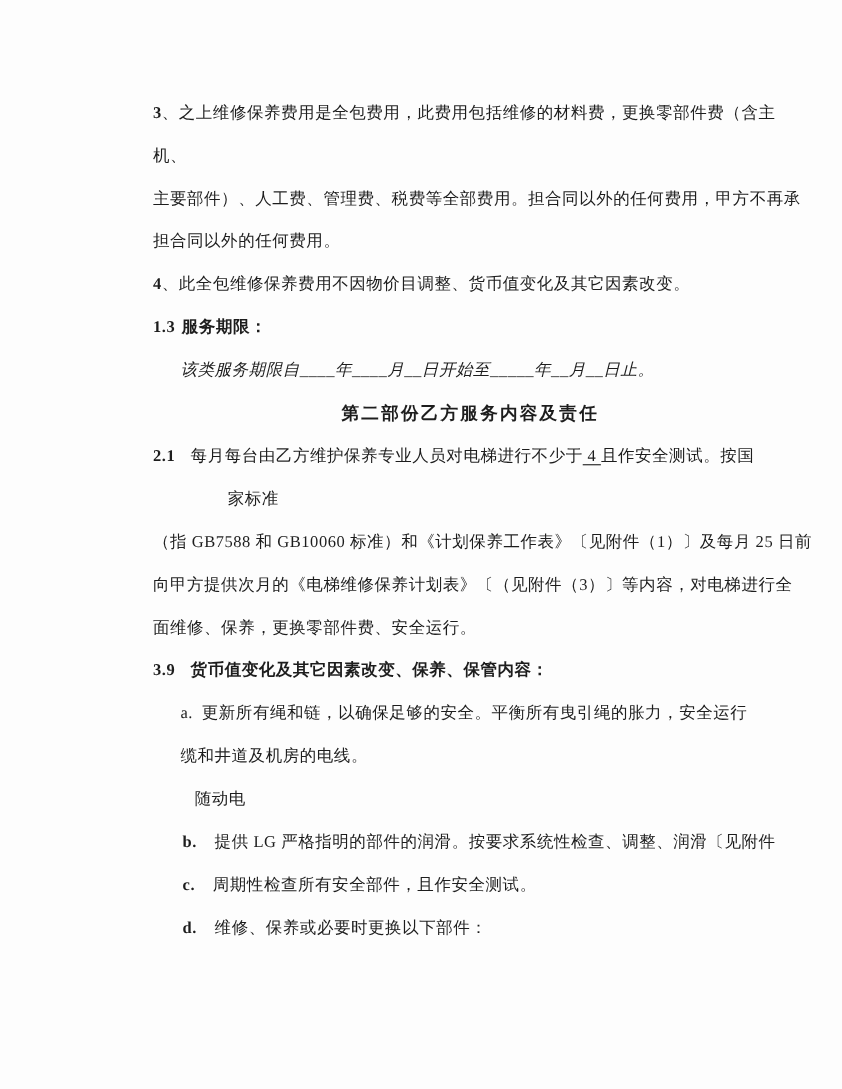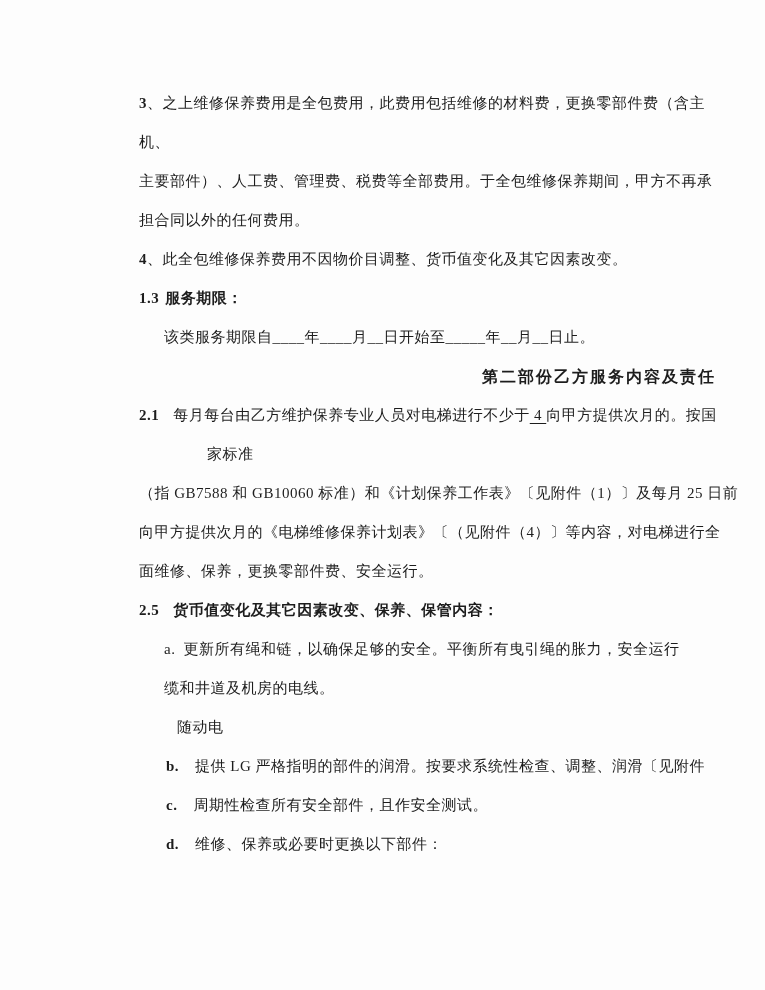--- a/index.html
+++ b/index.html
@@ -22,47 +22,47 @@
     background:var(--page-bg);
     margin-left:34px;
   }
   .line{
     line-height:39px;
     font-size:15px;
     letter-spacing:0.5px;
     white-space:nowrap;
   }
   .line span{white-space:pre;}
-  .center{text-align:right;font-size:16px;letter-spacing:2px;}
-  .ind-1{padding-left:25px;}
+  .center{text-align:center;font-size:16px;letter-spacing:2px;}
+  .ind-1{padding-left:25px;font-style:italic;}
   .ind-a{padding-left:25px;}
   .ind-sui{padding-left:38px;}
   .ind-b{padding-left:27px;}
-  .ind-jia{padding-left:68px;}
+  .ind-jia{padding-left:68px;font-family:Liberation Mono, monospace;}
   .ind-3{padding-left:67px;}
   .seg-b{font-weight:bold;}
   .seg-u{text-decoration:underline;text-underline-offset:3px;}
 </style>
 </head>
 <body>
 
 <div class="page">
   <div class="line"><span class="seg-b">3</span><span>、之上维修保养费用是全包费用，此费用包括维修的材料费，更换零部件费（含主</span></div>
   <div class="line"><span>机、</span></div>
-  <div class="line"><span>主要部件）、人工费、管理费、税费等全部费用。于全包维修保养期间，甲方不再承</span></div>
+  <div class="line"><span>主要部件）、人工费、管理费、税费等全部费用。担合同以外的任何费用，甲方不再承</span></div>
   <div class="line"><span>担合同以外的任何费用。</span></div>
   <div class="line"><span class="seg-b">4</span><span>、此全包维修保养费用不因物价目调整、货币值变化及其它因素改变。</span></div>
   <div class="line"><span class="seg-b" style="margin-right: 6px;">1.3</span><span class="seg-b">服务期限：</span></div>
   <div class="line ind-1"><span>该类服务期限自____年____月__日开始至_____年__月__日止。</span></div>
   <div class="line center"><span class="seg-b">第二部份乙方服务内容及责任</span></div>
-  <div class="line"><span class="seg-b" style="margin-right: 14px;">2.1</span><span>每月每台由乙方维护保养专业人员对电梯进行不少于</span><span class="seg-u"> 4 </span><span>向甲方提供次月的。按国</span></div>
+  <div class="line"><span class="seg-b" style="margin-right: 14px;">2.1</span><span>每月每台由乙方维护保养专业人员对电梯进行不少于</span><span class="seg-u"> 4 </span><span>且作安全测试。按国</span></div>
   <div class="line ind-jia"><span>家标准</span></div>
   <div class="line"><span>（指 GB7588 和 GB10060 标准）和《计划保养工作表》〔见附件（1）〕及每月 25 日前</span></div>
-  <div class="line"><span>向甲方提供次月的《电梯维修保养计划表》〔（见附件（4）〕等内容，对电梯进行全</span></div>
+  <div class="line"><span>向甲方提供次月的《电梯维修保养计划表》〔（见附件（3）〕等内容，对电梯进行全</span></div>
   <div class="line"><span>面维修、保养，更换零部件费、安全运行。</span></div>
-  <div class="line"><span class="seg-b" style="margin-right: 14px;">2.5</span><span class="seg-b">货币值变化及其它因素改变、保养、保管内容：</span></div>
+  <div class="line"><span class="seg-b" style="margin-right: 14px;">3.9</span><span class="seg-b">货币值变化及其它因素改变、保养、保管内容：</span></div>
   <div class="line ind-a"><span style="margin-right: 8px;">a.</span><span>更新所有绳和链，以确保足够的安全。平衡所有曳引绳的胀力，安全运行</span></div>
   <div class="line ind-a"><span>缆和井道及机房的电线。</span></div>
   <div class="line ind-sui"><span>随动电</span></div>
   <div class="line ind-b"><span class="seg-b" style="margin-right: 16px;">b.</span><span>提供 LG 严格指明的部件的润滑。按要求系统性检查、调整、润滑〔见附件</span></div>
   <div class="line ind-b"><span class="seg-b" style="margin-right: 16px;">c.</span><span>周期性检查所有安全部件，且作安全测试。</span></div>
   <div class="line ind-b"><span class="seg-b" style="margin-right: 16px;">d.</span><span>维修、保养或必要时更换以下部件：</span></div>
 </div>
 
 </body></html>

